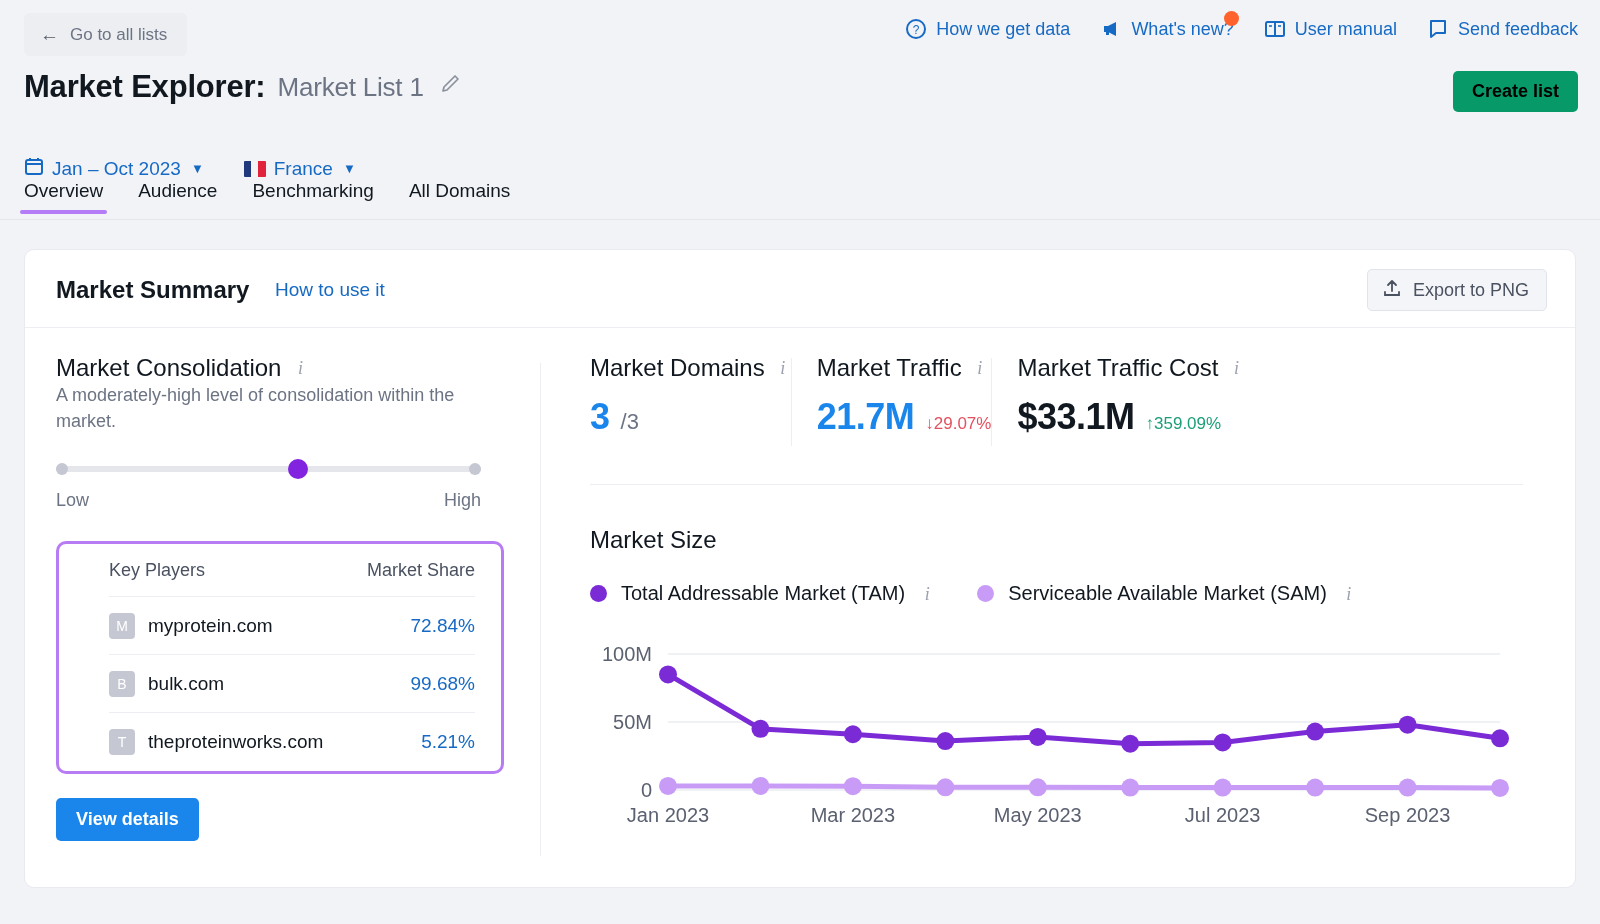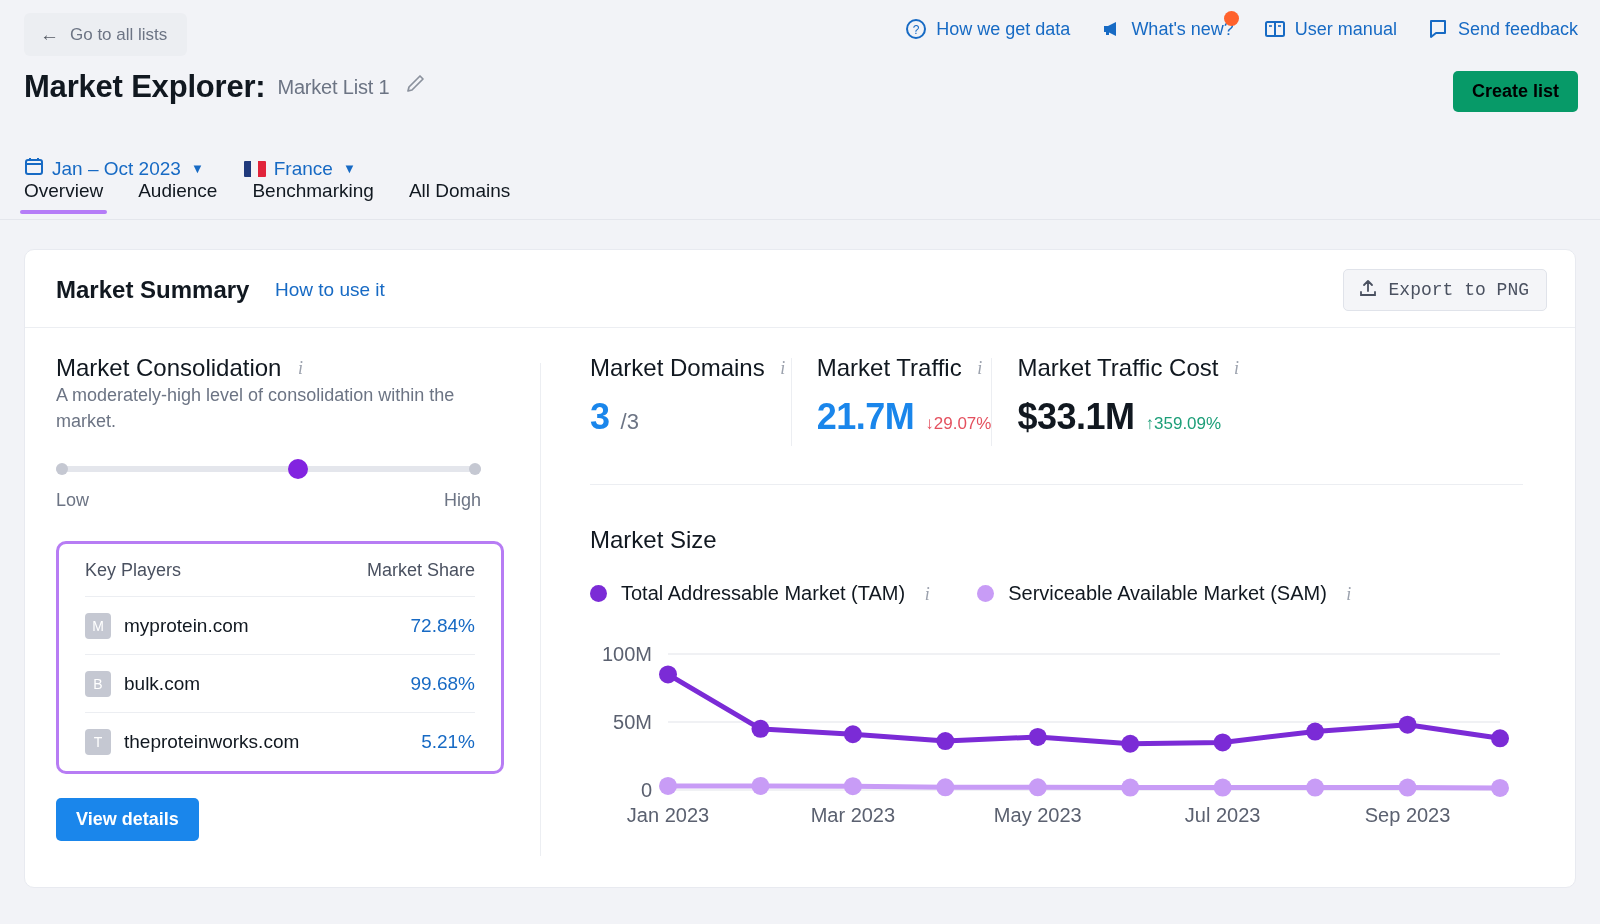--- a/index.html
+++ b/index.html
@@ -34,21 +34,21 @@
   }
   .toplink svg { display: block; }
   .newdot {
     position: absolute; right: -5px; top: -7px;
     width: 15px; height: 15px; border-radius: 50%; background: #ff622d;
   }
 
   
   .title-row { position: absolute; left: 24px; top: 69px; display: flex; align-items: center; gap: 12px; }
   .title-main { font-size: 31px; font-weight: bold; color: #111820; letter-spacing: -0.2px; }
-  .title-sub  { font-size: 20px; color: #6c7484; font-weight: normal; letter-spacing: -0.2px;}
+  .title-sub  { font-size: 26px; color: #6c7484; font-weight: normal; letter-spacing: -0.2px;}
   .edit-icon { cursor: pointer; margin-left: 3px; }
 
   .create-list {
     position: absolute; right: 22px; top: 71px;
     height: 41px; padding: 0 19px;
     background: #079a68; color: #000000; border: none; border-radius: 5px;
     font-size: 18px; font-weight: bold; cursor: pointer;
     font-family: "Liberation Sans", sans-serif;
   }
 
@@ -79,21 +79,21 @@
     background: #fff; border: 1px solid #e8eaf0; border-radius: 10px;
   }
   .card-head { position: relative; height: 78px; border-bottom: 1px solid #eceef2; }
   .card-title { position: absolute; left: 31px; top: 26px; font-size: 24px; font-weight: bold; color: #111820; }
   .how-link { position: absolute; left: 250px; top: 29px; font-size: 19px; color: #176ac4; cursor: pointer; }
   .export-btn {
     position: absolute; right: 28px; top: 19px;
     height: 42px; padding: 0 17px 0 14px;
     display: flex; align-items: center; gap: 11px;
     background: #f4f5f8; border: 1px solid #e0e3ea; border-radius: 5px;
-    color: #4a5160; font-size: 18px; cursor: pointer; font-family: Liberation Mono, monospace;
+    color: #4a5160; font-size: 18px; cursor: pointer;
   }
 
   
   .vrule { position: absolute; left: 515px; top: 113px; width: 1px; height: 493px; background: #eceef2; }
 
   
   .left { position: absolute; left: 31px; top: 104px; width: 460px; }
   .mc-head { display: flex; align-items: center; gap: 11px; }
   .mc-title { font-size: 24px; color: #111820; }
   .mc-desc { font-size: 18px; color: #6c7484; line-height: 1.45; width: 420px; }
@@ -103,21 +103,21 @@
   .slider .knob-end { position: absolute; top: 3px; width: 12px; height: 12px; border-radius: 50%; background: #c5c8d2; }
   .slider .knob-end.l { left: 0; } .slider .knob-end.r { right: 0; }
   .slider .thumb { position: absolute; top: -1px; left: 57%; width: 20px; height: 20px; margin-left: -10px;
                    border-radius: 50%; background: #8223e0; cursor: pointer; }
   .slider-labels { display: flex; justify-content: space-between; width: 425px; margin-top: 12px; font-size: 18px; color: #6c7484; }
 
   .kp-wrap {
     margin-top: 30px; width: 448px;
     border: 3px solid #b77cf4; border-radius: 10px; background: #fff;
   }
-  .kp-inner { padding: 0 26px; }
+  .kp-inner { padding: 0 26px; margin-left: 24px; }
   .kp-head { display: flex; justify-content: space-between; align-items: center;
              height: 53px; border-bottom: 1px solid #eceef2; font-size: 18px; color: #4a5160; }
   .kp-row { display: flex; align-items: center; height: 58px; border-bottom: 1px solid #eceef2; }
   .kp-row:last-child { border-bottom: none; }
   .kp-badge { width: 26px; height: 26px; border-radius: 4px; background: #c5c8d2; color: #fff;
               display: flex; align-items: center; justify-content: center; font-size: 14px; flex: none; }
   .kp-domain { margin-left: 13px; font-size: 19px; color: #111820; flex: 1; }
   .kp-share { font-size: 19px; color: #176ac4; }
 
   .view-details {

